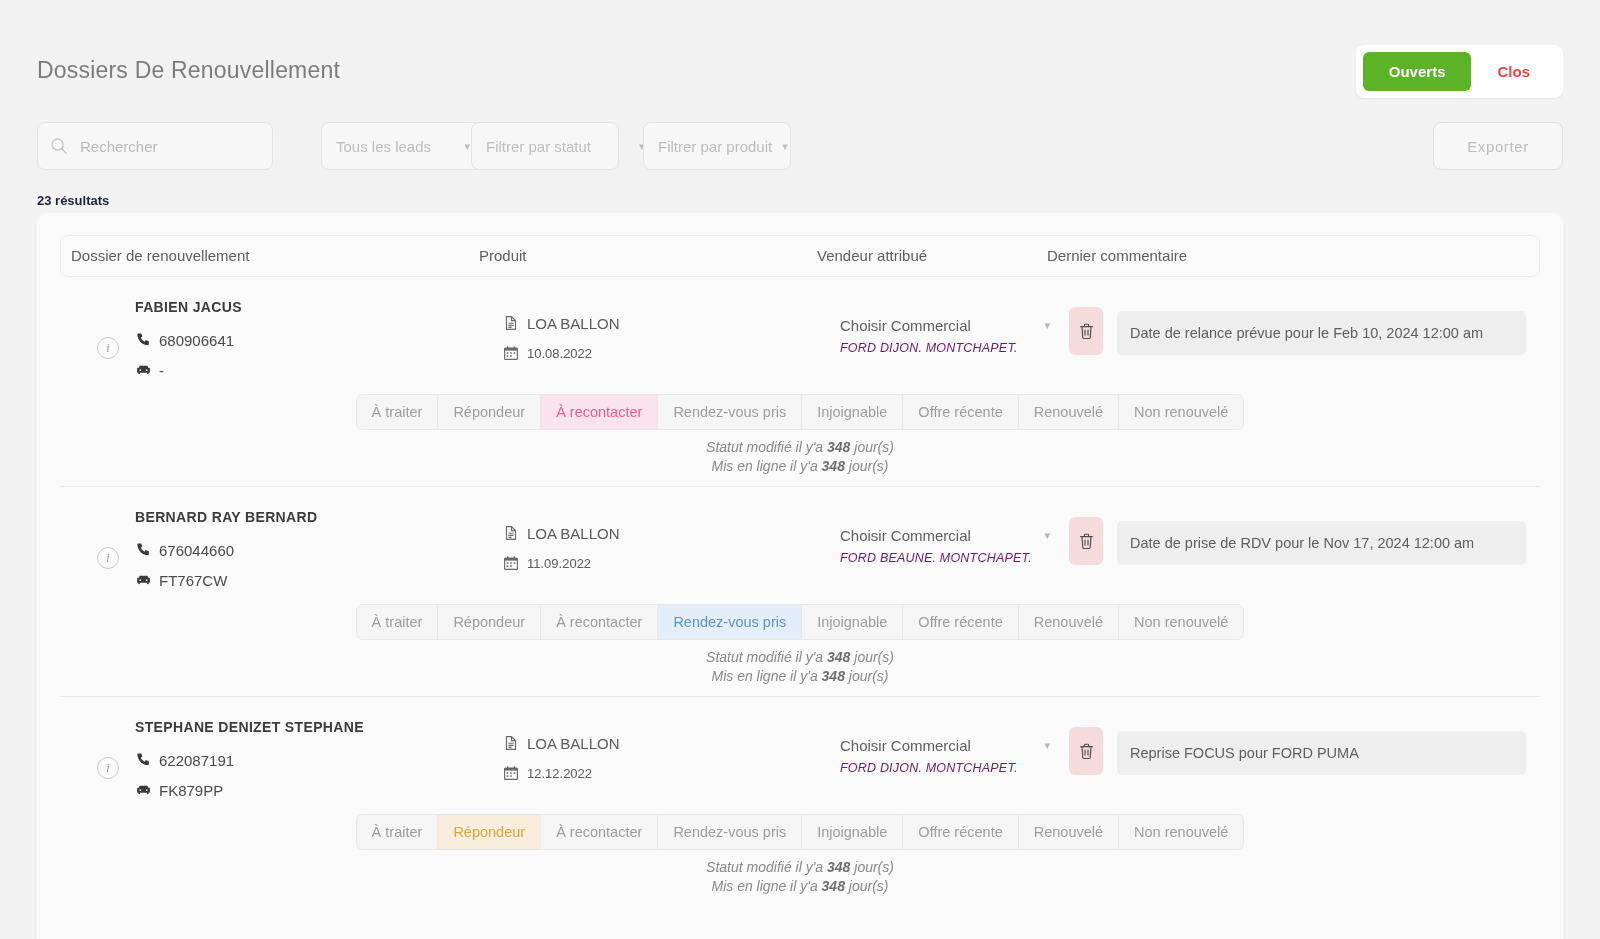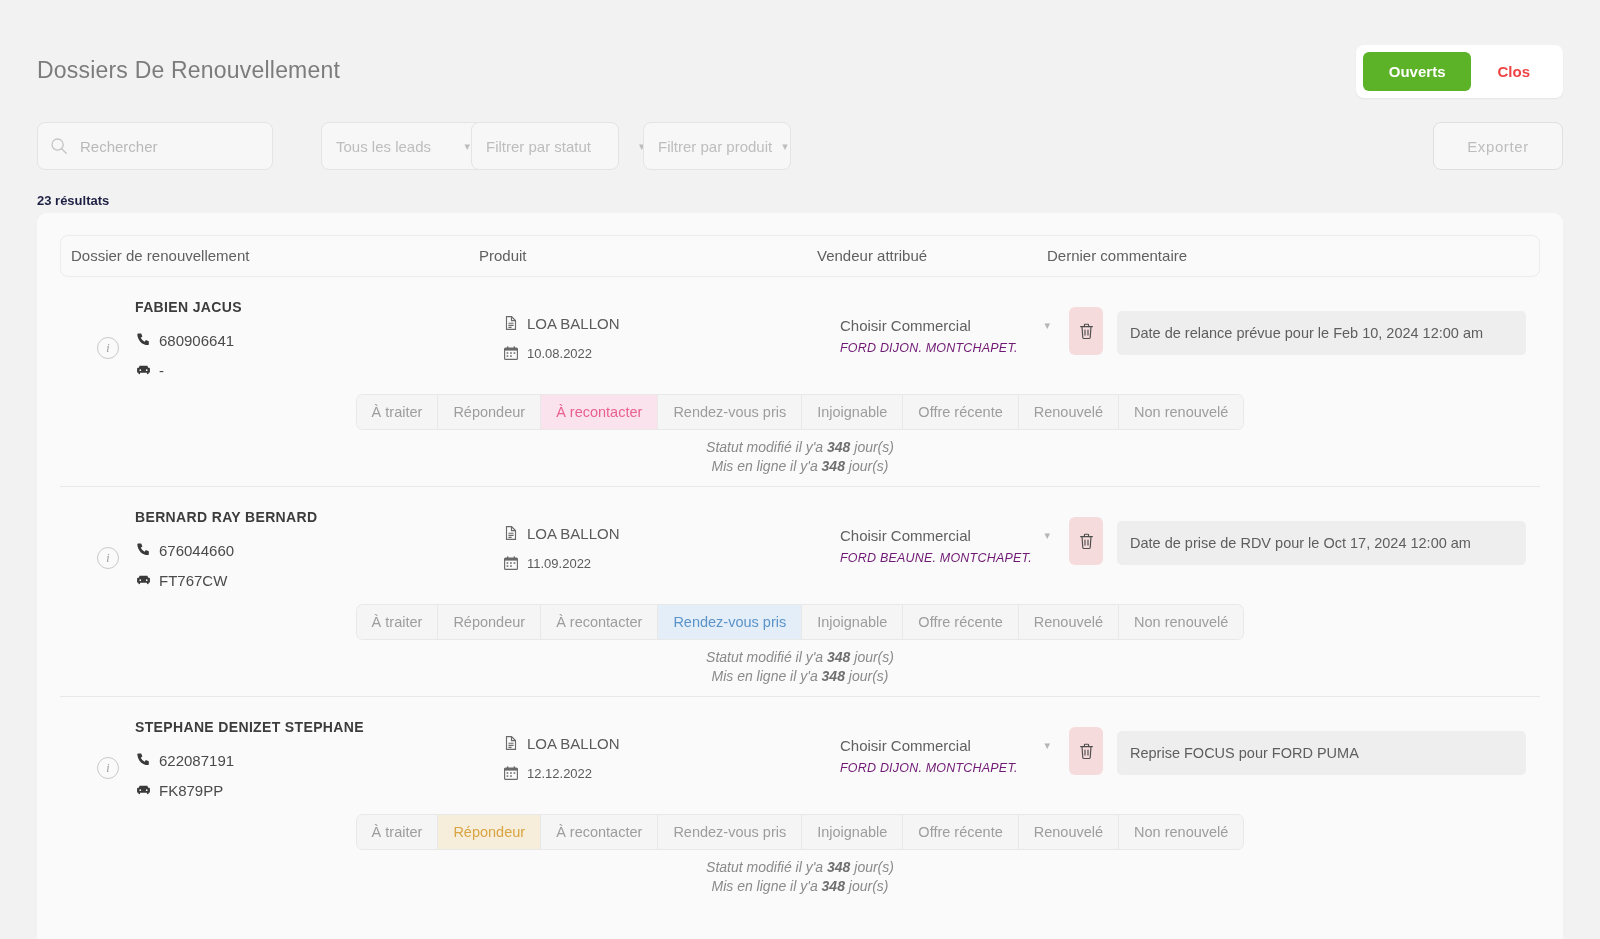--- a/index.html
+++ b/index.html
@@ -484,21 +484,21 @@
               <span>
                 <svg width="17" height="19" viewBox="0 0 17 19" fill="none" stroke="#4d4d4d" stroke-width="1.15" stroke-linecap="round">
                   <path d="M2.6 4.6h11.8"></path>
                   <path d="M6.4 4.6V2.9c0-.4.3-.7.7-.7h2.8c.4 0 .7.3.7.7v1.7"></path>
                   <path d="M4 4.6l.8 11c0 .5.4.9.9.9h5.6c.5 0 .9-.4.9-.9l.8-11"></path>
                   <path d="M7 8.1v5M10 8.1v5"></path>
                 </svg>
               </span>
             </button>
             <div class="comment-box">
-              <span>Date de prise de RDV pour le Oct 17, 2024 12:00 am</span>
+              <span>Date de prise de RDV pour le Nov 17, 2024 12:00 am</span>
             </div>
           </div>
           <div class="status-row">
             <div class="status-group">
               <button class="status-btn">À traiter</button>
               <button class="status-btn">Répondeur</button>
               <button class="status-btn">À recontacter</button>
               <button class="status-btn sel-blue">Rendez-vous pris</button>
               <button class="status-btn">Injoignable</button>
               <button class="status-btn">Offre récente</button>

